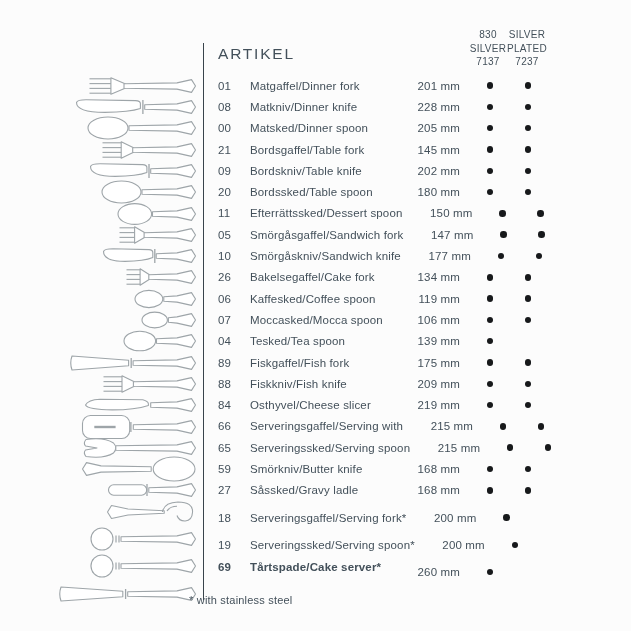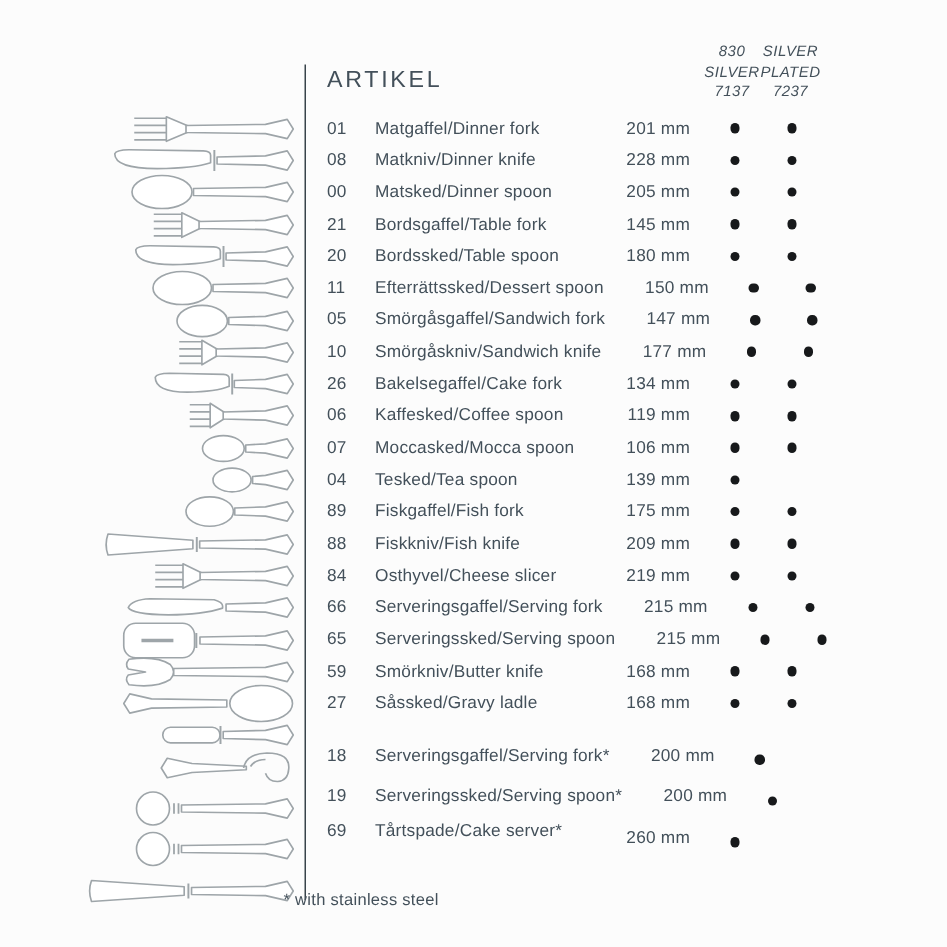--- a/index.html
+++ b/index.html
@@ -11,39 +11,39 @@
     background:var(--bg);
     font-family:"Liberation Sans", sans-serif;
     color:var(--text);
     overflow:hidden;
   }
   .page{position:relative;width:631px;height:631px;}
   
   .art{position:absolute;inset:0;pointer-events:none;}
   .art-item{position:absolute;}
   
-  .col-headers{position:absolute;top:28px;left:0;width:631px;height:48px;font-style:italic;}
+  .col-headers{position:absolute;top:28px;left:0;width:631px;height:48px;}
   .colhead{position:absolute;width:52px;text-align:center;font-size:10px;line-height:13.5px;letter-spacing:.3px;}
   .colhead.c0{left:462px;}
   .colhead.c1{left:501px;}
   
   .table-area{position:absolute;left:203px;top:43px;width:342px;height:557px;border-left:1.7px solid var(--line);}
   .title{position:absolute;left:14px;top:2px;font-size:15.5px;letter-spacing:1.8px;text-align:center;}
   .rows{position:absolute;left:0;top:32px;width:342px;}
   .row{height:21.3px;display:flex;align-items:center;padding-left:14px;font-size:11.5px;letter-spacing:.15px;white-space:nowrap;}
-  .row.tall{height:27.3px;align-items:flex-end;}
+  .row.tall{height:27.3px;}
   .row.tall-first{margin-top:3px;}
   .num{width:32px;flex:none;}
   .name{flex:1 1 auto;overflow:visible;}
   .size{width:70px;flex:none;text-align:right;}
   .dc{flex:none;display:flex;justify-content:center;align-items:center;}
   .dc1{width:40px;margin-left:10px;}
   .dc2{width:36px;}
   .dot{width:6.5px;height:6.5px;border-radius:50%;background:var(--dot);}
-  .row.last .num,.row.last .name{transform:translateY(-5px);}
+  .row.last .num,.row.last .name{transform:translateY(-5px);font-weight:bold;}
   .footnote{position:absolute;left:-15px;top:551px;font-size:11px;letter-spacing:.2px;}
 </style>
 </head>
 <body>
 
 <div class="page">
 
   <div class="art" id="art">
       <div class="art-item" style="right: 434px; top: 71.7px; width: 109px; height: 28px;"><svg width="109" height="28" xmlns="http://www.w3.org/2000/svg">
           <line x1="1.5" y1="6.8" x2="24" y2="6.8" stroke="#9ea5a9" stroke-width="1.1"></line>
@@ -233,20 +233,31 @@
           <span class="name">Bordsgaffel/Table fork</span>
           <span class="size">145 mm</span>
           <span class="dc dc1">
             <span class="dot"></span>
           </span>
           <span class="dc dc2">
             <span class="dot"></span>
           </span>
         </div>
         <div class="row">
+          <span class="num">09</span>
+          <span class="name">Bordskniv/Table knife</span>
+          <span class="size">202 mm</span>
+          <span class="dc dc1">
+            <span class="dot"></span>
+          </span>
+          <span class="dc dc2">
+            <span class="dot"></span>
+          </span>
+        </div>
+        <div class="row">
           <span class="num">20</span>
           <span class="name">Bordssked/Table spoon</span>
           <span class="size">180 mm</span>
           <span class="dc dc1">
             <span class="dot"></span>
           </span>
           <span class="dc dc2">
             <span class="dot"></span>
           </span>
         </div>
@@ -353,21 +364,21 @@
           <span class="size">219 mm</span>
           <span class="dc dc1">
             <span class="dot"></span>
           </span>
           <span class="dc dc2">
             <span class="dot"></span>
           </span>
         </div>
         <div class="row">
           <span class="num">66</span>
-          <span class="name">Serveringsgaffel/Serving fork</span>
+          <span class="name">Serveringsgaffel/Serving with</span>
           <span class="size">215 mm</span>
           <span class="dc dc1">
             <span class="dot"></span>
           </span>
           <span class="dc dc2">
             <span class="dot"></span>
           </span>
         </div>
         <div class="row">
           <span class="num">65</span>

